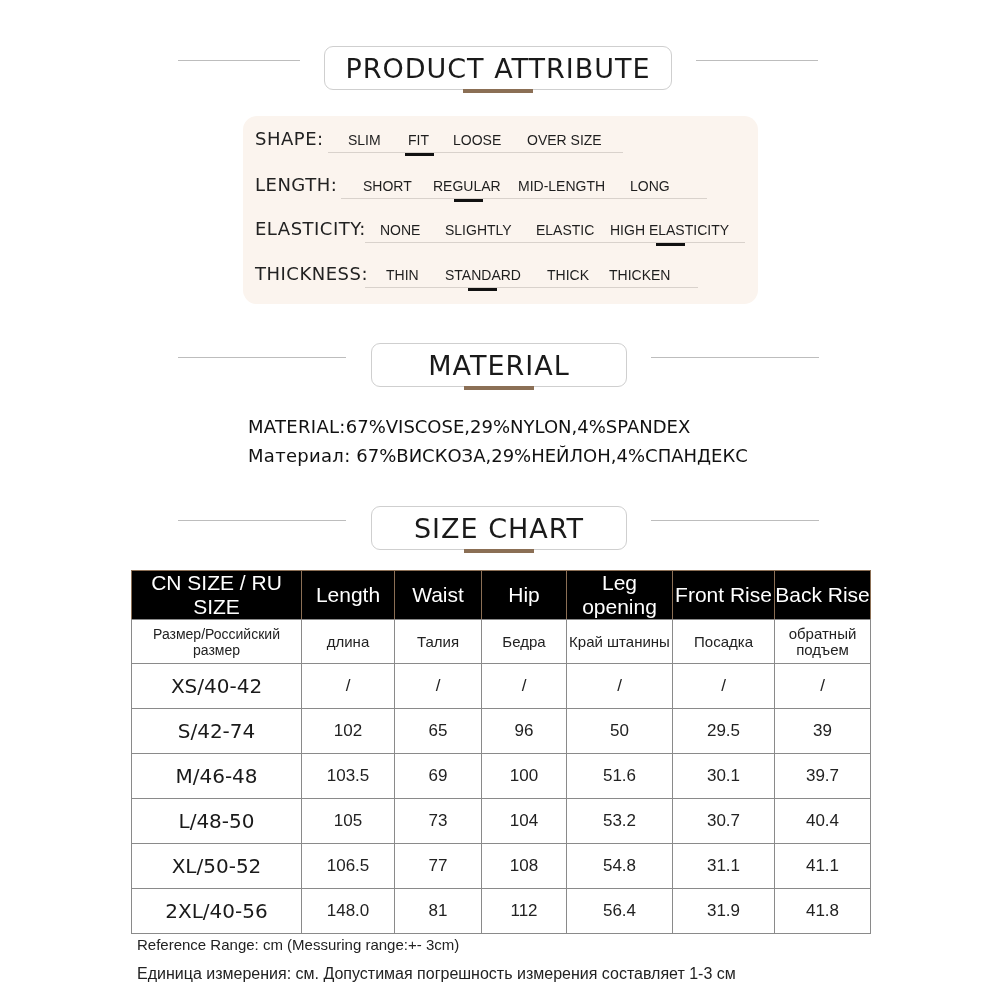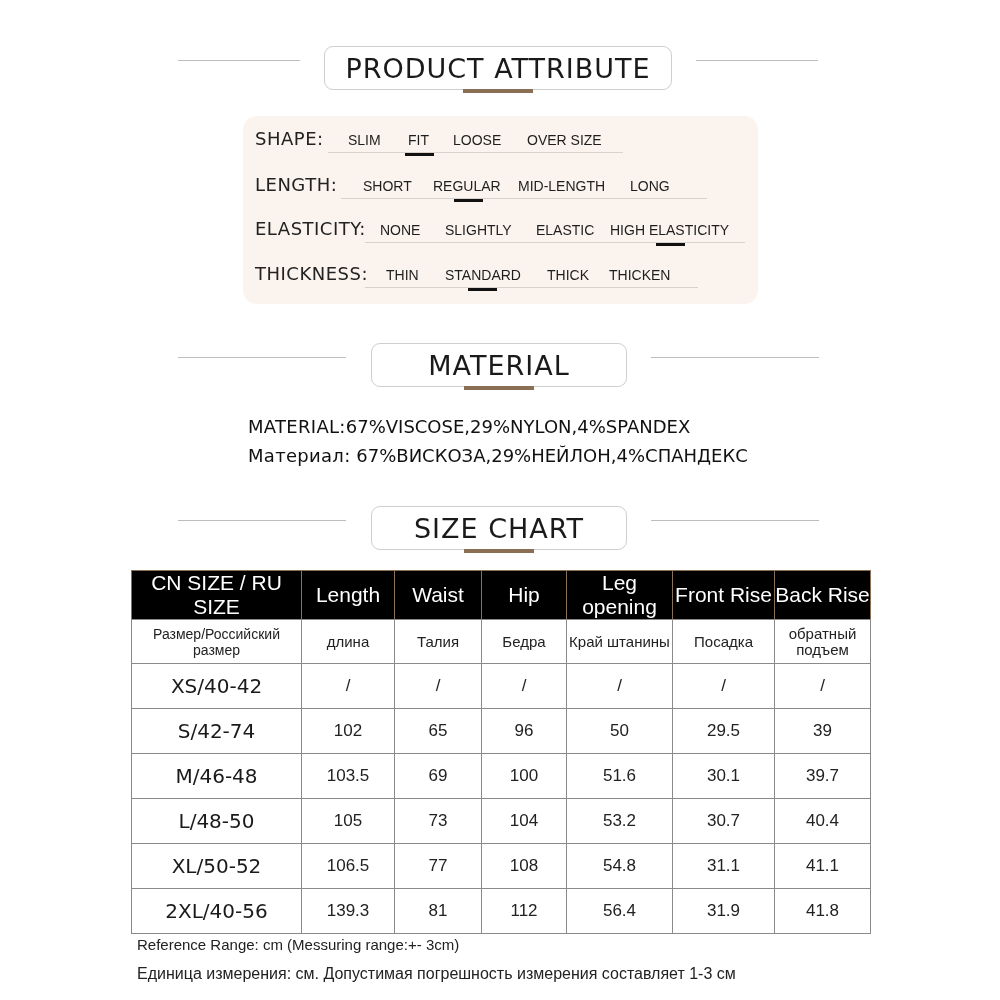--- a/index.html
+++ b/index.html
@@ -210,21 +210,21 @@
     <td class="size-cell">XL/50-52</td>
     <td>106.5</td>
     <td>77</td>
     <td>108</td>
     <td>54.8</td>
     <td>31.1</td>
     <td>41.1</td>
   </tr>
   <tr class="data">
     <td class="size-cell">2XL/40-56</td>
-    <td>139.3</td>
+    <td>148.0</td>
     <td>81</td>
     <td>112</td>
     <td>56.4</td>
     <td>31.9</td>
     <td>41.8</td>
   </tr>
 </tbody>
   </table>
 
 <div class="note" id="note-en">Reference Range: cm (Messuring range:+- 3cm)</div>

